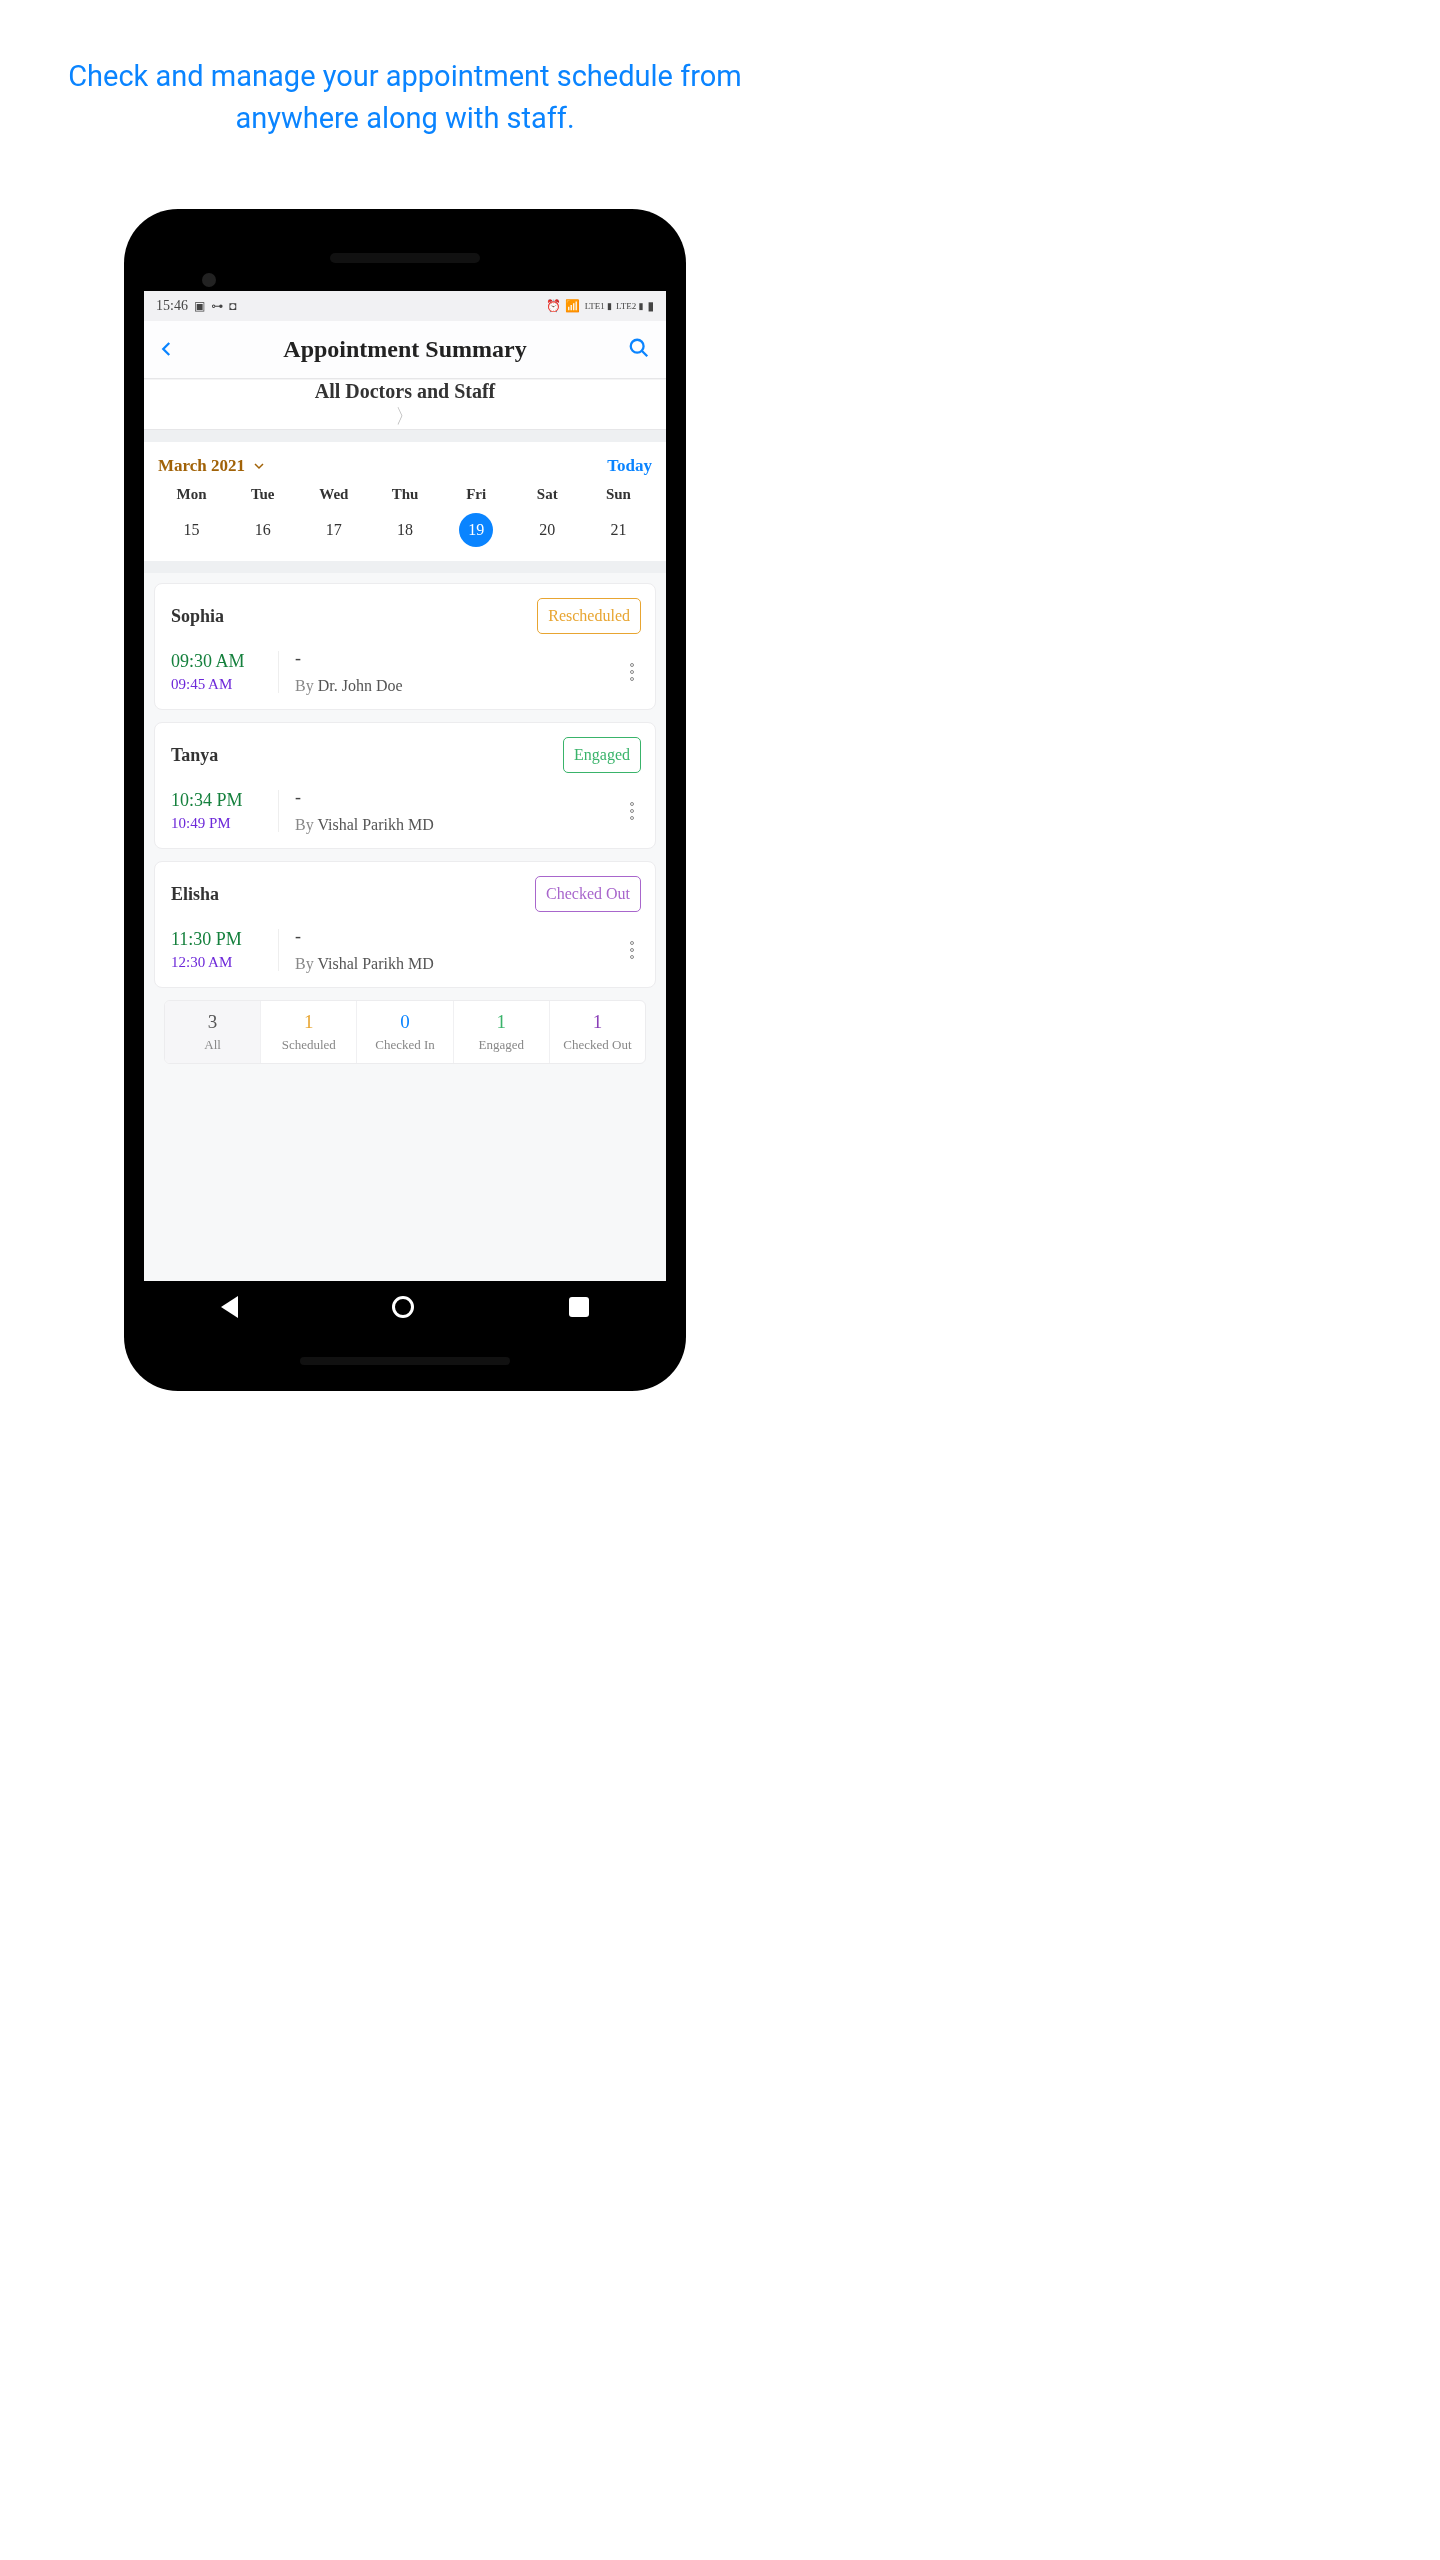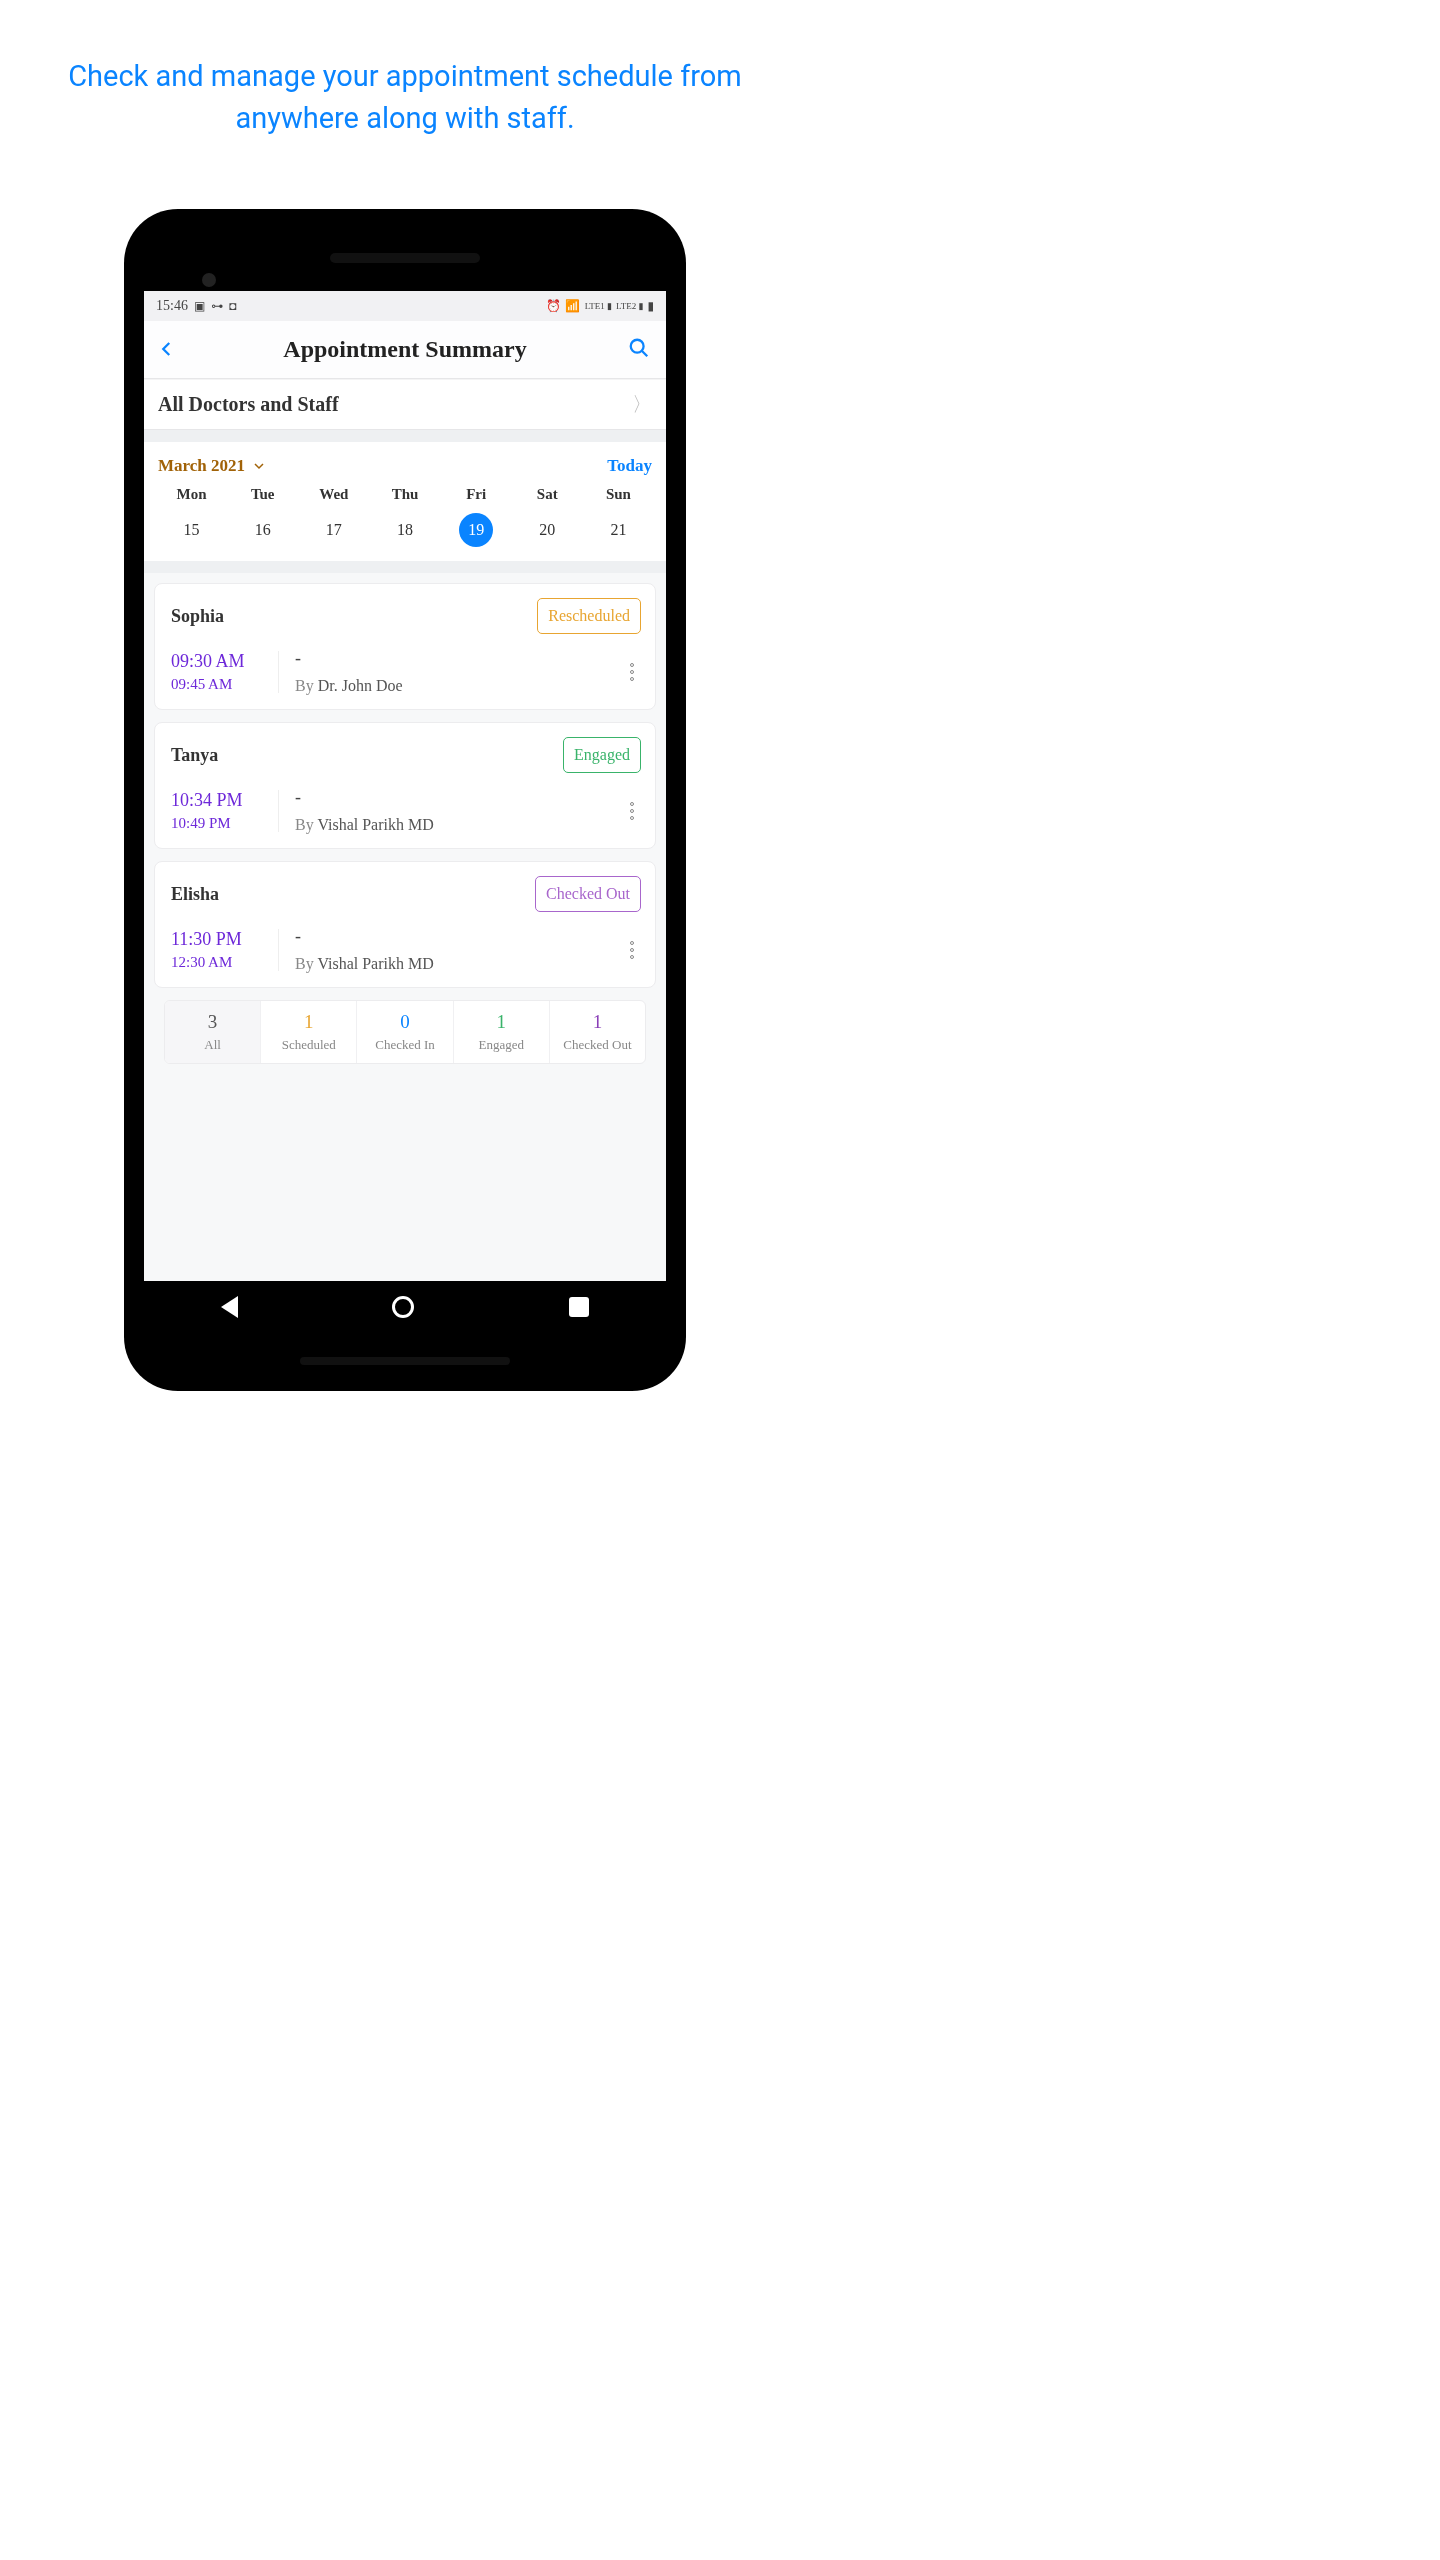--- a/index.html
+++ b/index.html
@@ -106,20 +106,21 @@
   }
   .search-btn svg { width: 22px; height: 22px; }
   .filter-row {
     background: #fff;
     border-bottom: 1px solid #e6e6e8;
     height: 50px;
     display: flex;
     align-items: center;
     padding: 0 14px;
     margin-top: 1px;
+    flex-direction: column;
   }
   .filter-label {
     flex: 1;
     font-size: 20px;
     font-weight: 700;
     color: #333;
   }
   .filter-chevron { color: #bbb; font-size: 20px; }
   .gap { height: 12px; background: #eef0f2; }
   .calendar-section {
@@ -203,21 +204,21 @@
   }
   .badge.rescheduled { border-color: #e8a531; color: #e8a531; }
   .badge.engaged { border-color: #39b36a; color: #39b36a; }
   .badge.checkedout { border-color: #a866cc; color: #a866cc; }
   .apt-body { display: flex; align-items: center; }
   .apt-times {
     border-right: 1px solid #eee;
     padding-right: 14px;
     width: 108px;
   }
-  .apt-start { font-size: 18px; color: #6d28d9; }
+  .apt-start { font-size: 18px; color: #15803d; }
   .apt-end { font-size: 15px; color: #6d28d9; margin-top: 4px; }
   .apt-desc { flex: 1; padding-left: 16px; }
   .apt-dash { font-size: 18px; color: #444; }
   .apt-by { font-size: 16px; color: #888; margin-top: 8px; }
   .apt-by span { color: #555; }
   .apt-more {
     width: 24px;
     display: flex;
     flex-direction: column;
     align-items: center;

